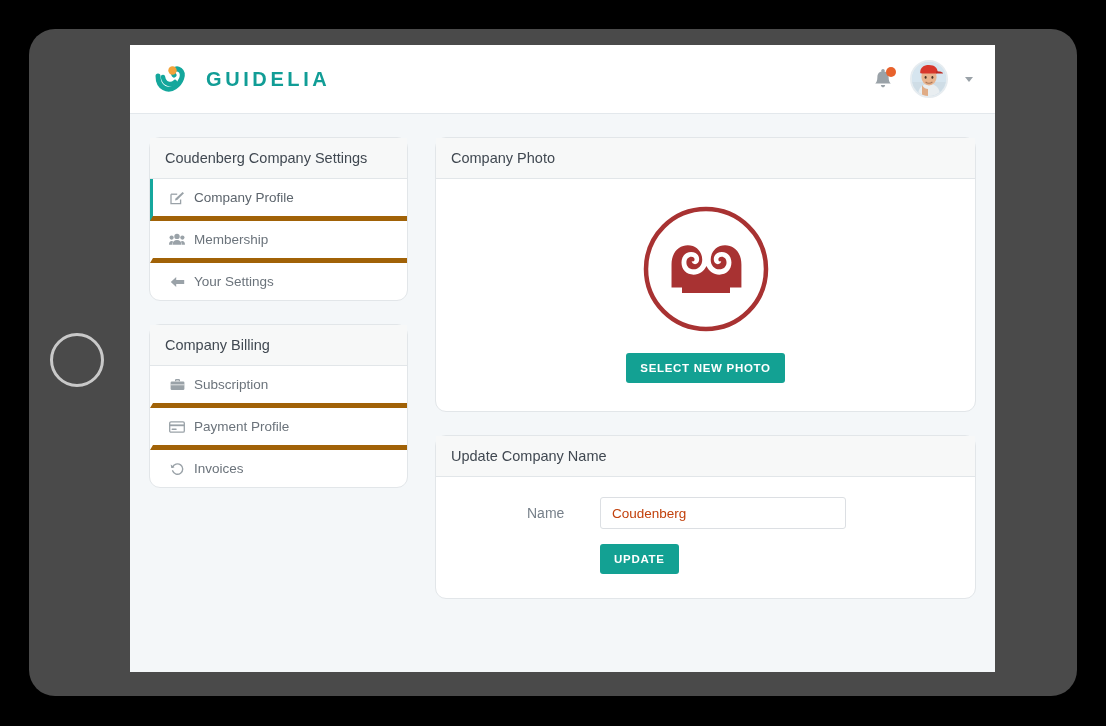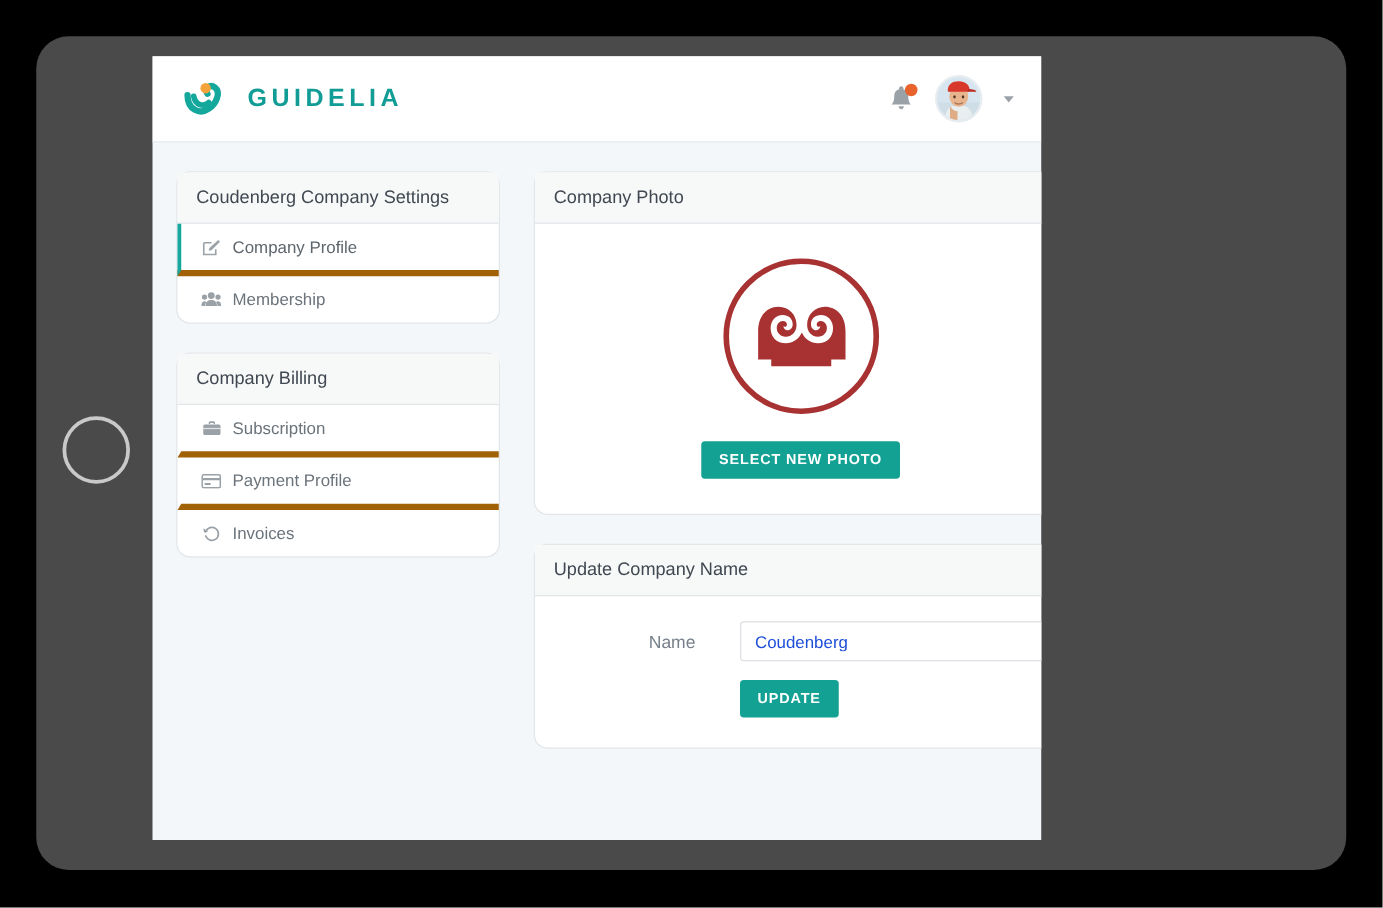--- a/index.html
+++ b/index.html
@@ -31,23 +31,23 @@
     top: 304px;
     width: 54px;
     height: 54px;
     border: 3px solid #c9c9c9;
     border-radius: 50%;
     background: transparent;
   }
 
   .screen {
     position: absolute;
-    left: 93px;
+    left: 101px;
     top: 16px;
-    width: 711px;
+    width: 865px;
     height: 627px;
     background: #f4f7f9;
     overflow: hidden;
   }
 
   
   .app-header {
     height: 69px;
     background: #ffffff;
     border-bottom: 1px solid #e3e8ec;
@@ -200,21 +200,21 @@
   }
 
   .text-input {
     width: 246px;
     height: 32px;
     border: 1px solid #dcdfe3;
     border-radius: 3px;
     padding: 0 11px;
     font-family: "Liberation Sans", sans-serif;
     font-size: 13.5px;
-    color: #1d4ed8;
+    color: #c2410c;
     background: #ffffff;
     outline: none;
   }
 
   .form-actions {
     padding-left: 149px;
     margin-top: 15px;
     margin-bottom: 4px;
   }
 </style>
@@ -294,20 +294,28 @@
                 <path d="M3.4 11.8 C3.4 8.4 5.4 6.9 8 6.9 C10.6 6.9 12.6 8.4 12.6 11.8 Z" fill="#9aa2a8"></path>
                 <circle cx="2.6" cy="4.6" r="2.1" fill="#9aa2a8"></circle>
                 <path d="M0 11.8 C0 9.2 1.1 8 2.6 8 C3.3 8 3.9 8.2 4.3 8.7 C3.4 9.5 3 10.5 3 11.8 Z" fill="#9aa2a8"></path>
                 <circle cx="13.4" cy="4.6" r="2.1" fill="#9aa2a8"></circle>
                 <path d="M16 11.8 C16 9.2 14.9 8 13.4 8 C12.7 8 12.1 8.2 11.7 8.7 C12.6 9.5 13 10.5 13 11.8 Z" fill="#9aa2a8"></path>
               </svg>
             </span>
             <span>Membership</span>
           </div>
 
+          <div class="nav-item">
+            <span class="nav-icon">
+              <svg width="15" height="12" viewBox="0 0 15 12" xmlns="http://www.w3.org/2000/svg">
+                <path d="M0.8 6 L6.2 1 L6.2 4 L14.2 4 L14.2 8 L6.2 8 L6.2 11 Z" fill="#9aa2a8"></path>
+              </svg>
+            </span>
+            <span>Your Settings</span>
+          </div>
         </div>
 
         <div class="card">
           <div class="card-header">Company Billing</div>
 
           <div class="nav-item">
             <span class="nav-icon">
               <svg width="15" height="13" viewBox="0 0 15 13" xmlns="http://www.w3.org/2000/svg">
                 <path d="M5 3.2 L5 2.2 C5 1.4 5.6 1 6.4 1 L8.6 1 C9.4 1 10 1.4 10 2.2 L10 3.2 L8.8 3.2 L8.8 2.4 L6.2 2.4 L6.2 3.2 Z" fill="#9aa2a8"></path>
                 <rect x="0.6" y="3.6" width="13.8" height="8.4" rx="1.2" fill="#9aa2a8"></rect>

